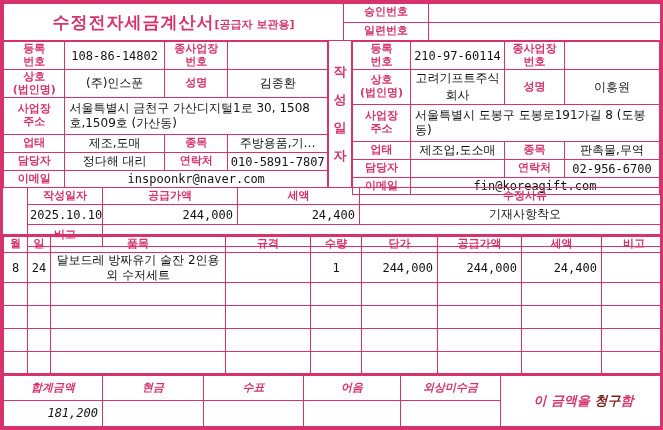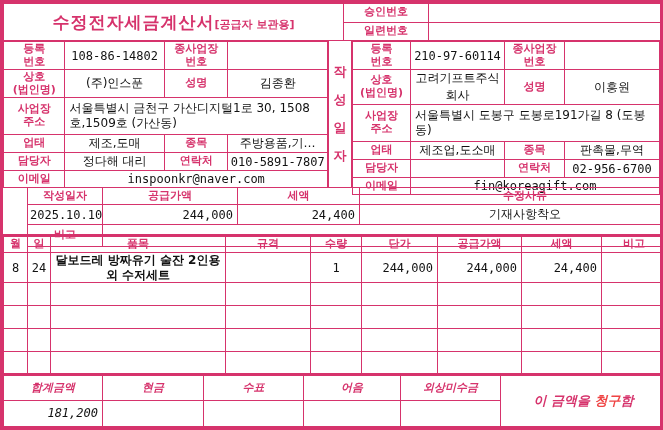--- a/index.html
+++ b/index.html
@@ -23,23 +23,23 @@
   .title-sub { color:var(--accent); font-weight:bold; font-size:11px; }
   .half { height:100%; display:flex; }
   .half.l { width:331px; }
   .half.r { width:332px; }
   .vstrip { width:24px; flex:0 0 24px; border-right:1px solid var(--accent); border-left:1px solid var(--accent);
             color:var(--accent); font-weight:bold; font-size:13px; display:flex; align-items:center; justify-content:center; }
   .vstrip span { display:block; width:14px; word-break:break-all; text-align:center; }
   .vstrip.sup span { line-height:46px; }
   .vstrip.rec span { line-height:28px; }
   .half-table { flex:1; }
-  .item-name { white-space:pre-line; line-height:1.2;font-weight:bold; }
+  .item-name { white-space:pre-line; line-height:1.2; }
   .claim { color:var(--accent); font-weight:bold; font-size:13px; text-align:center; vertical-align:middle; }
-  .claim .black { color:#ef4444; }
+  .claim .black { color:#7f1d1d; }
   .hdr-sm { font-size:11px; }
 </style>
 </head>
 <body>
 
 <div class="doc">
 
   <div class="band-top">
     <table>
       <colgroup>

